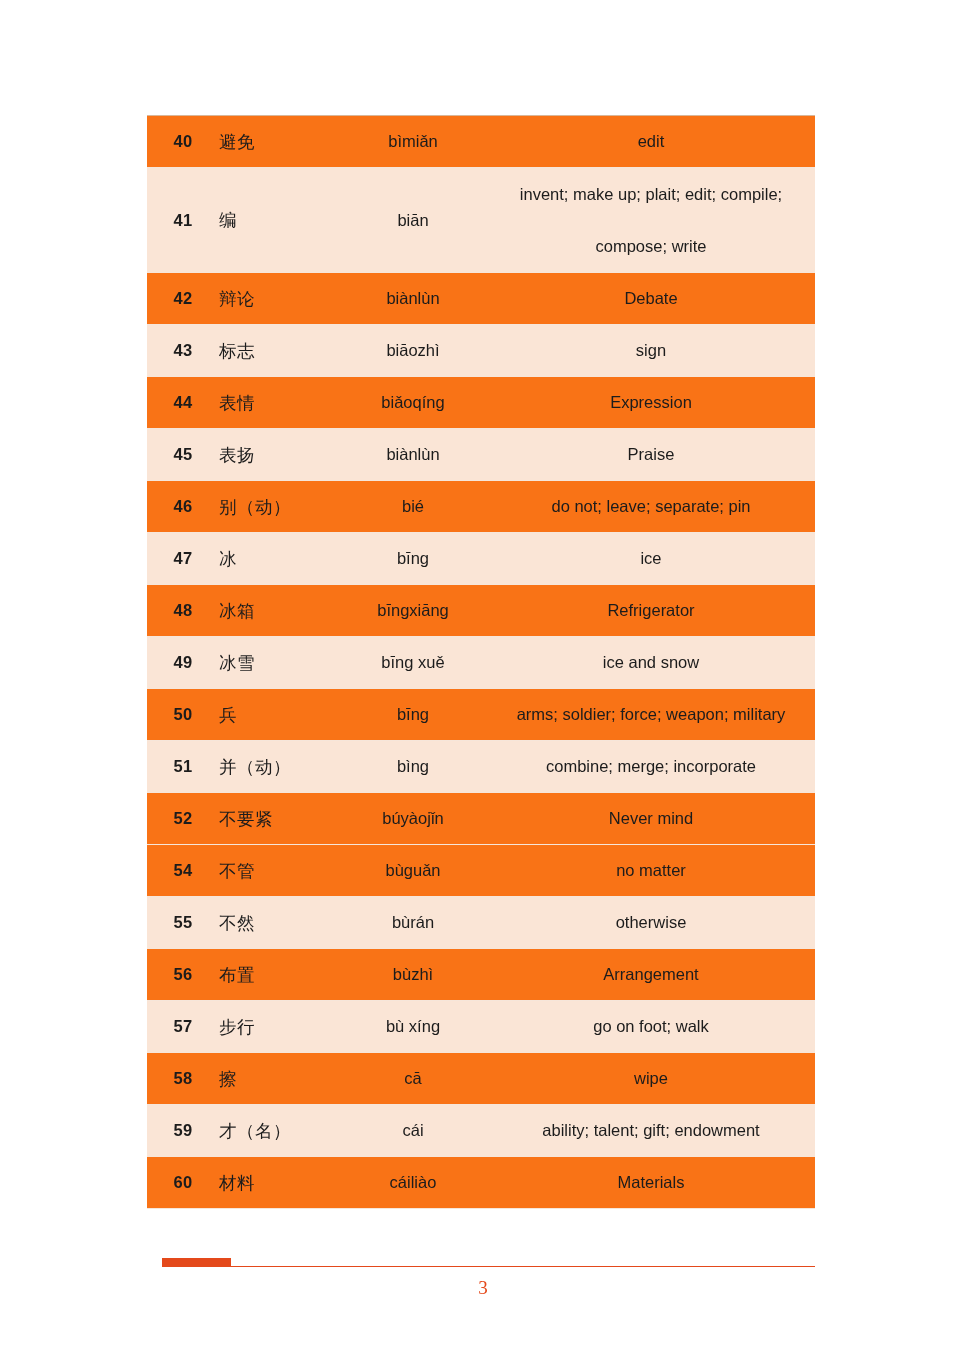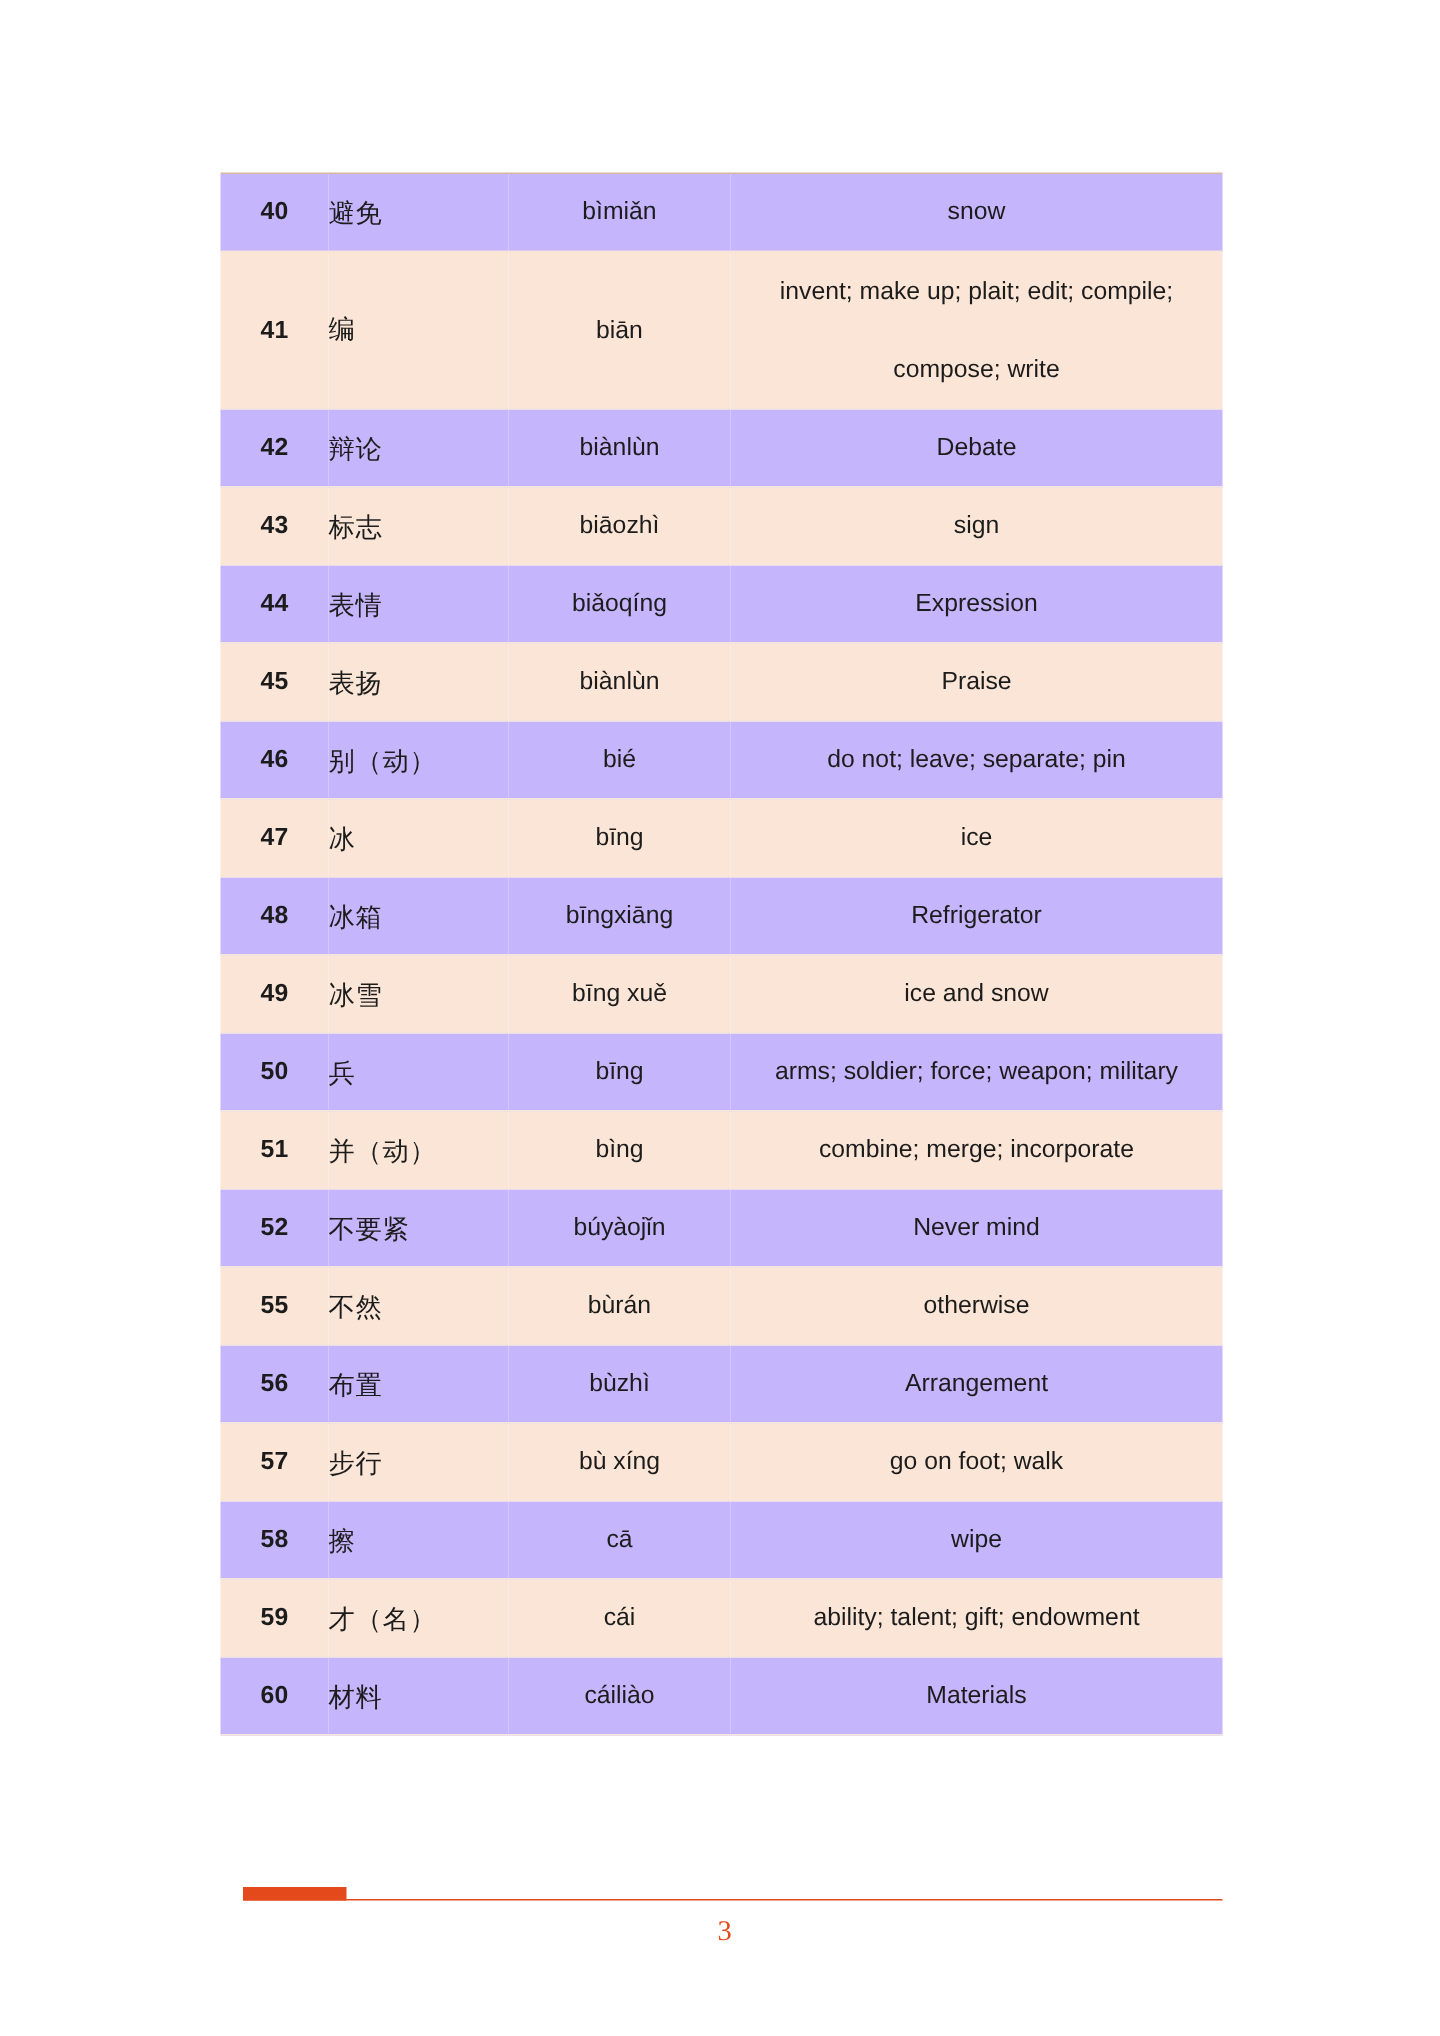--- a/index.html
+++ b/index.html
@@ -33,21 +33,21 @@
     height: 0;
     border-top: 1.6px solid #d8b79a;
     width: 100%;
   }
   table.vocab {
     width: 100%;
     border-collapse: collapse;
     table-layout: fixed;
   }
   table.vocab tr {
-    background: #c4b5fd;
+    background: #f97316;
   }
   table.vocab tr.shaded {
     background: #fae5d6;
   }
   table.vocab td {
     border-bottom: 1px solid #f6e6da;
     padding: 0;
     vertical-align: middle;
     color: #1c1c1c;
   }
@@ -123,21 +123,21 @@
 <div class="page">
 
   <div class="vocab-wrap">
     <div class="top-rule"></div>
     <table class="vocab">
       <tbody id="vocab-body">
           <tr class="r-normal">
             <td class="c-num">40</td>
             <td class="c-hanzi">避免</td>
             <td class="c-pinyin">bìmiǎn</td>
-            <td class="c-meaning">snow</td>
+            <td class="c-meaning">edit</td>
           </tr>
           <tr class="shaded r-tall">
             <td class="c-num">41</td>
             <td class="c-hanzi">编</td>
             <td class="c-pinyin">biān</td>
             <td class="c-meaning">invent; make up; plait; edit; compile; compose; write</td>
           </tr>
           <tr class="r-normal">
             <td class="c-num">42</td>
             <td class="c-hanzi">辩论</td>
@@ -196,20 +196,26 @@
             <td class="c-num">51</td>
             <td class="c-hanzi">并（动）</td>
             <td class="c-pinyin">bìng</td>
             <td class="c-meaning">combine; merge; incorporate</td>
           </tr>
           <tr class="r-normal">
             <td class="c-num">52</td>
             <td class="c-hanzi">不要紧</td>
             <td class="c-pinyin">búyàojǐn</td>
             <td class="c-meaning">Never mind</td>
+          </tr>
+          <tr class="r-normal">
+            <td class="c-num">54</td>
+            <td class="c-hanzi">不管</td>
+            <td class="c-pinyin">bùguǎn</td>
+            <td class="c-meaning">no matter</td>
           </tr>
           <tr class="shaded r-normal">
             <td class="c-num">55</td>
             <td class="c-hanzi">不然</td>
             <td class="c-pinyin">bùrán</td>
             <td class="c-meaning">otherwise</td>
           </tr>
           <tr class="r-normal">
             <td class="c-num">56</td>
             <td class="c-hanzi">布置</td>

